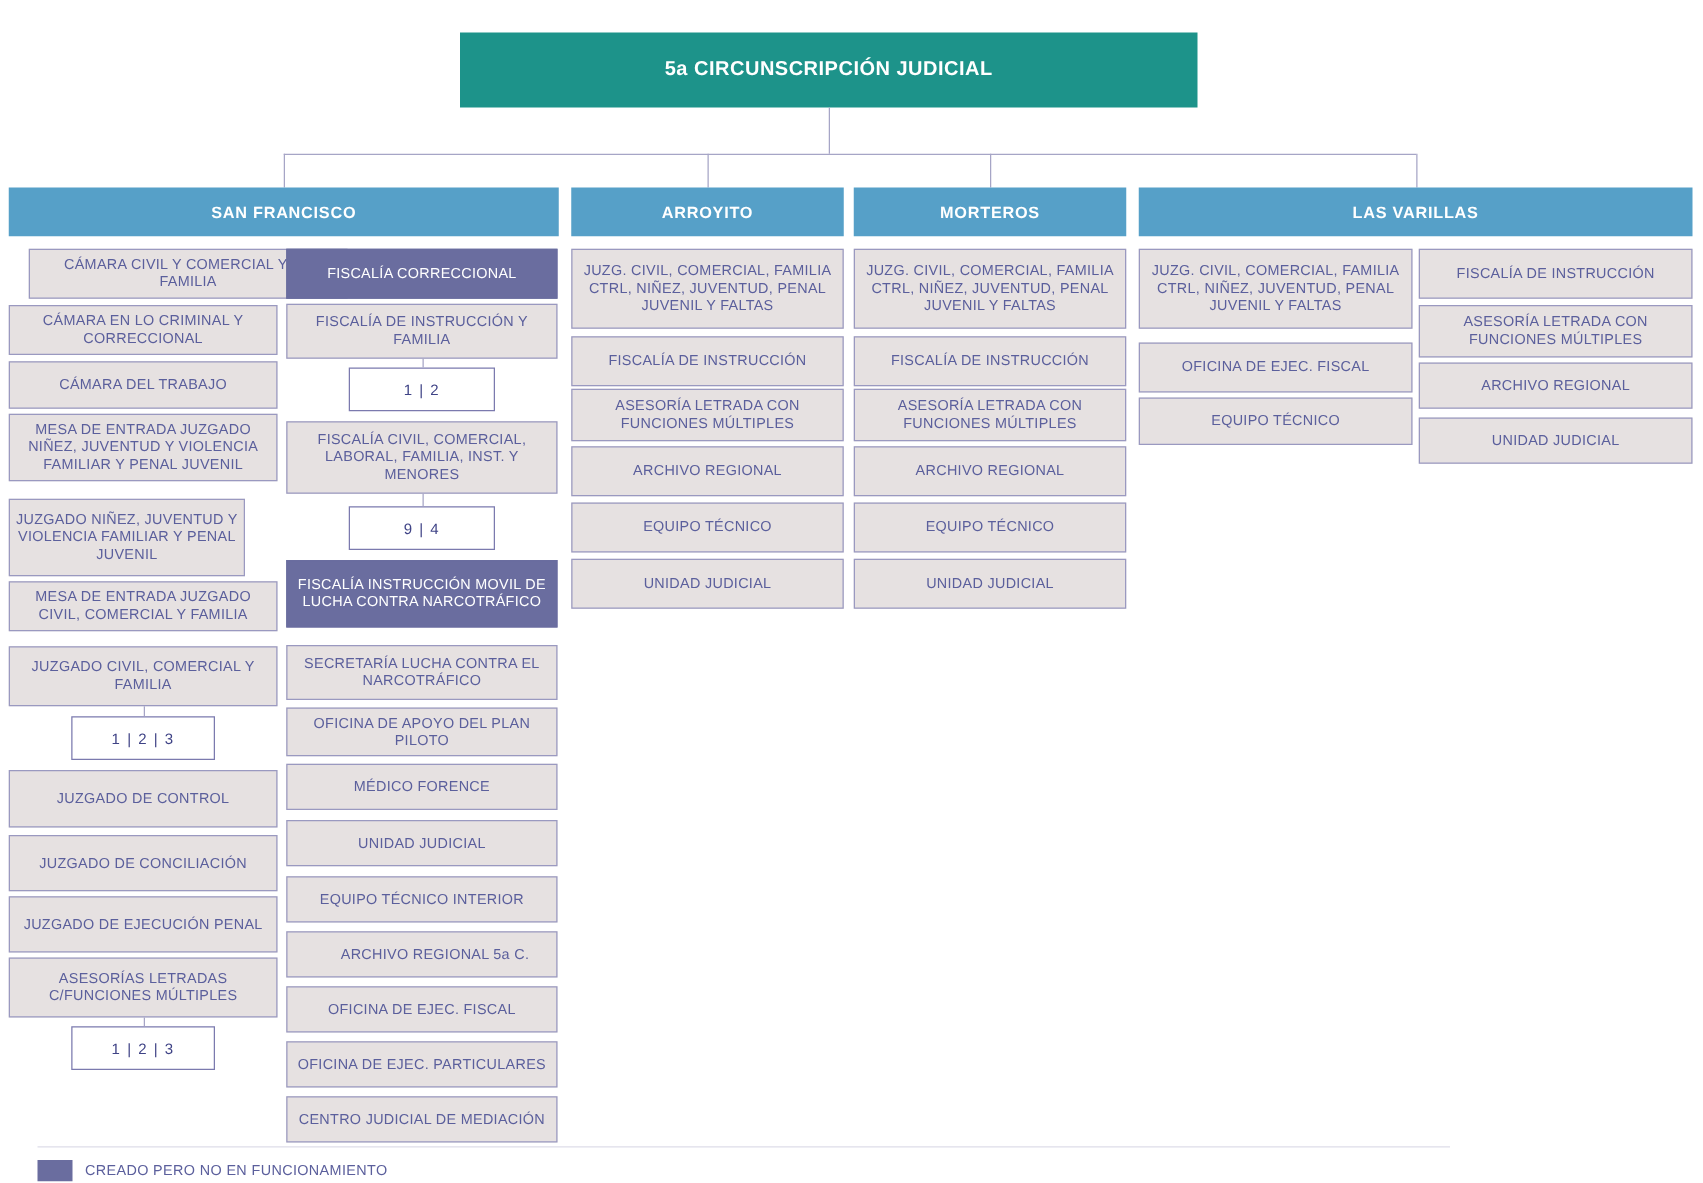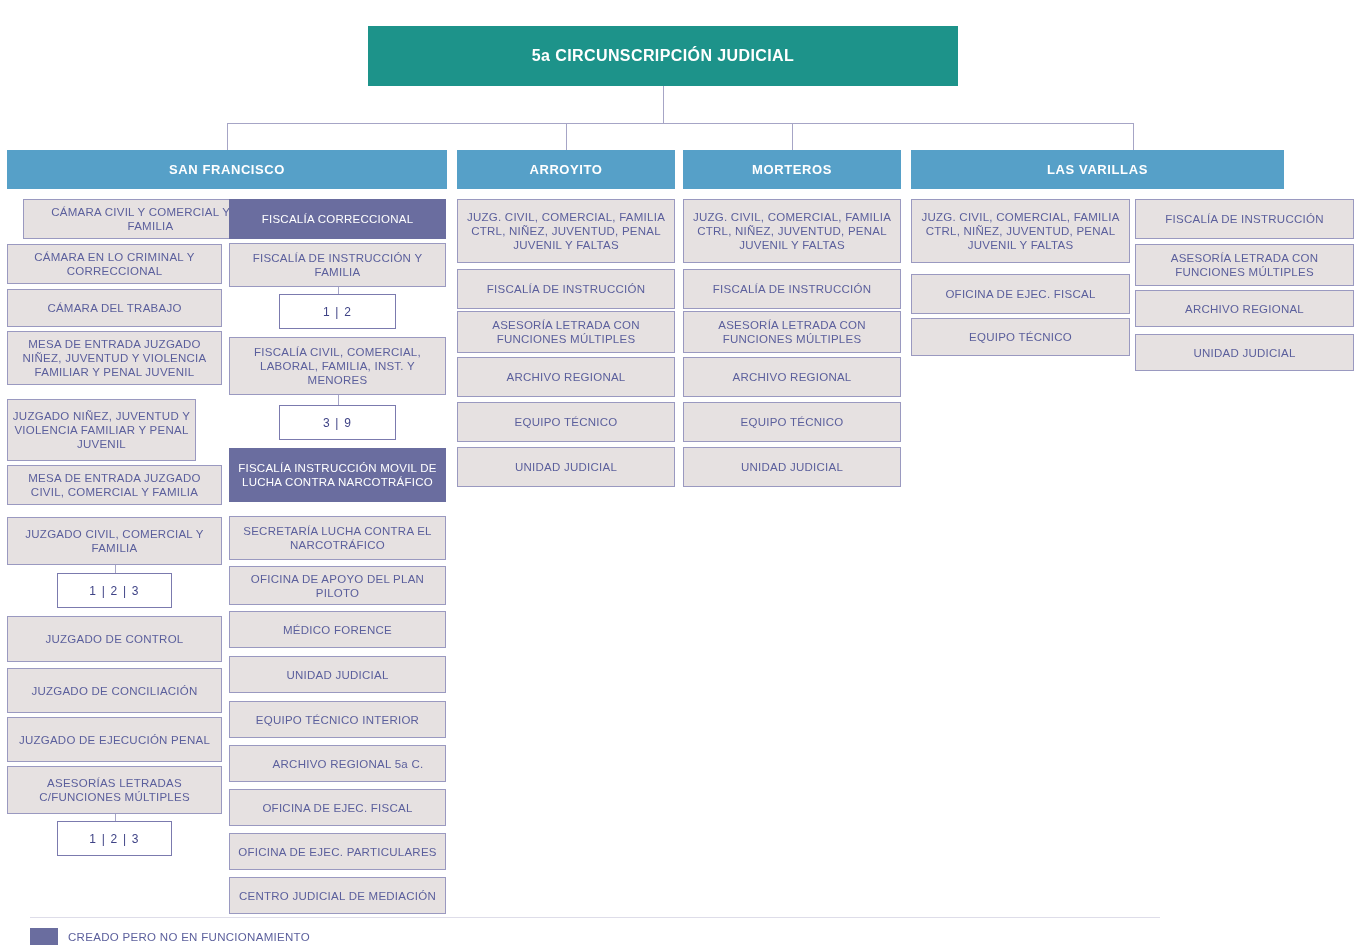--- a/index.html
+++ b/index.html
@@ -148,21 +148,21 @@
       <div class="box" style="left: 229px; top: 243px; width: 217px; height: 44px;">
         <span>FISCALÍA DE INSTRUCCIÓN Y FAMILIA</span>
       </div>
       <div class="box numbox" style="left: 279px; top: 294px; width: 117px; height: 35px;">
         <span>1 | 2</span>
       </div>
       <div class="box" style="left: 229px; top: 337px; width: 217px; height: 58px;">
         <span>FISCALÍA CIVIL, COMERCIAL, LABORAL, FAMILIA, INST. Y MENORES</span>
       </div>
       <div class="box numbox" style="left: 279px; top: 405px; width: 117px; height: 35px;">
-        <span>3 | 9</span>
+        <span>9 | 4</span>
       </div>
       <div class="box purple" style="left: 229px; top: 448px; width: 217px; height: 54px;">
         <span>FISCALÍA INSTRUCCIÓN MOVIL DE LUCHA CONTRA NARCOTRÁFICO</span>
       </div>
       <div class="box" style="left: 229px; top: 516px; width: 217px; height: 44px;">
         <span>SECRETARÍA LUCHA CONTRA EL NARCOTRÁFICO</span>
       </div>
       <div class="box" style="left: 229px; top: 566px; width: 217px; height: 39px;">
         <span>OFICINA DE APOYO DEL PLAN PILOTO</span>
       </div>
@@ -224,21 +224,21 @@
       </div>
       <div class="box" style="left: 683px; top: 357px; width: 218px; height: 40px;">
         <span>ARCHIVO REGIONAL</span>
       </div>
       <div class="box" style="left: 683px; top: 402px; width: 218px; height: 40px;">
         <span>EQUIPO TÉCNICO</span>
       </div>
       <div class="box" style="left: 683px; top: 447px; width: 218px; height: 40px;">
         <span>UNIDAD JUDICIAL</span>
       </div>
-      <div class="sec-head" style="left: 911px; top: 150px; width: 373px;">
+      <div class="sec-head" style="left: 911px; top: 150px; width: 443px;">
         <span>LAS VARILLAS</span>
       </div>
       <div class="box" style="left: 911px; top: 199px; width: 219px; height: 64px;">
         <span>JUZG. CIVIL, COMERCIAL, FAMILIA CTRL, NIÑEZ, JUVENTUD, PENAL JUVENIL Y FALTAS</span>
       </div>
       <div class="box" style="left: 911px; top: 274px; width: 219px; height: 40px;">
         <span>OFICINA DE EJEC. FISCAL</span>
       </div>
       <div class="box" style="left: 911px; top: 318px; width: 219px; height: 38px;">
         <span>EQUIPO TÉCNICO</span>

